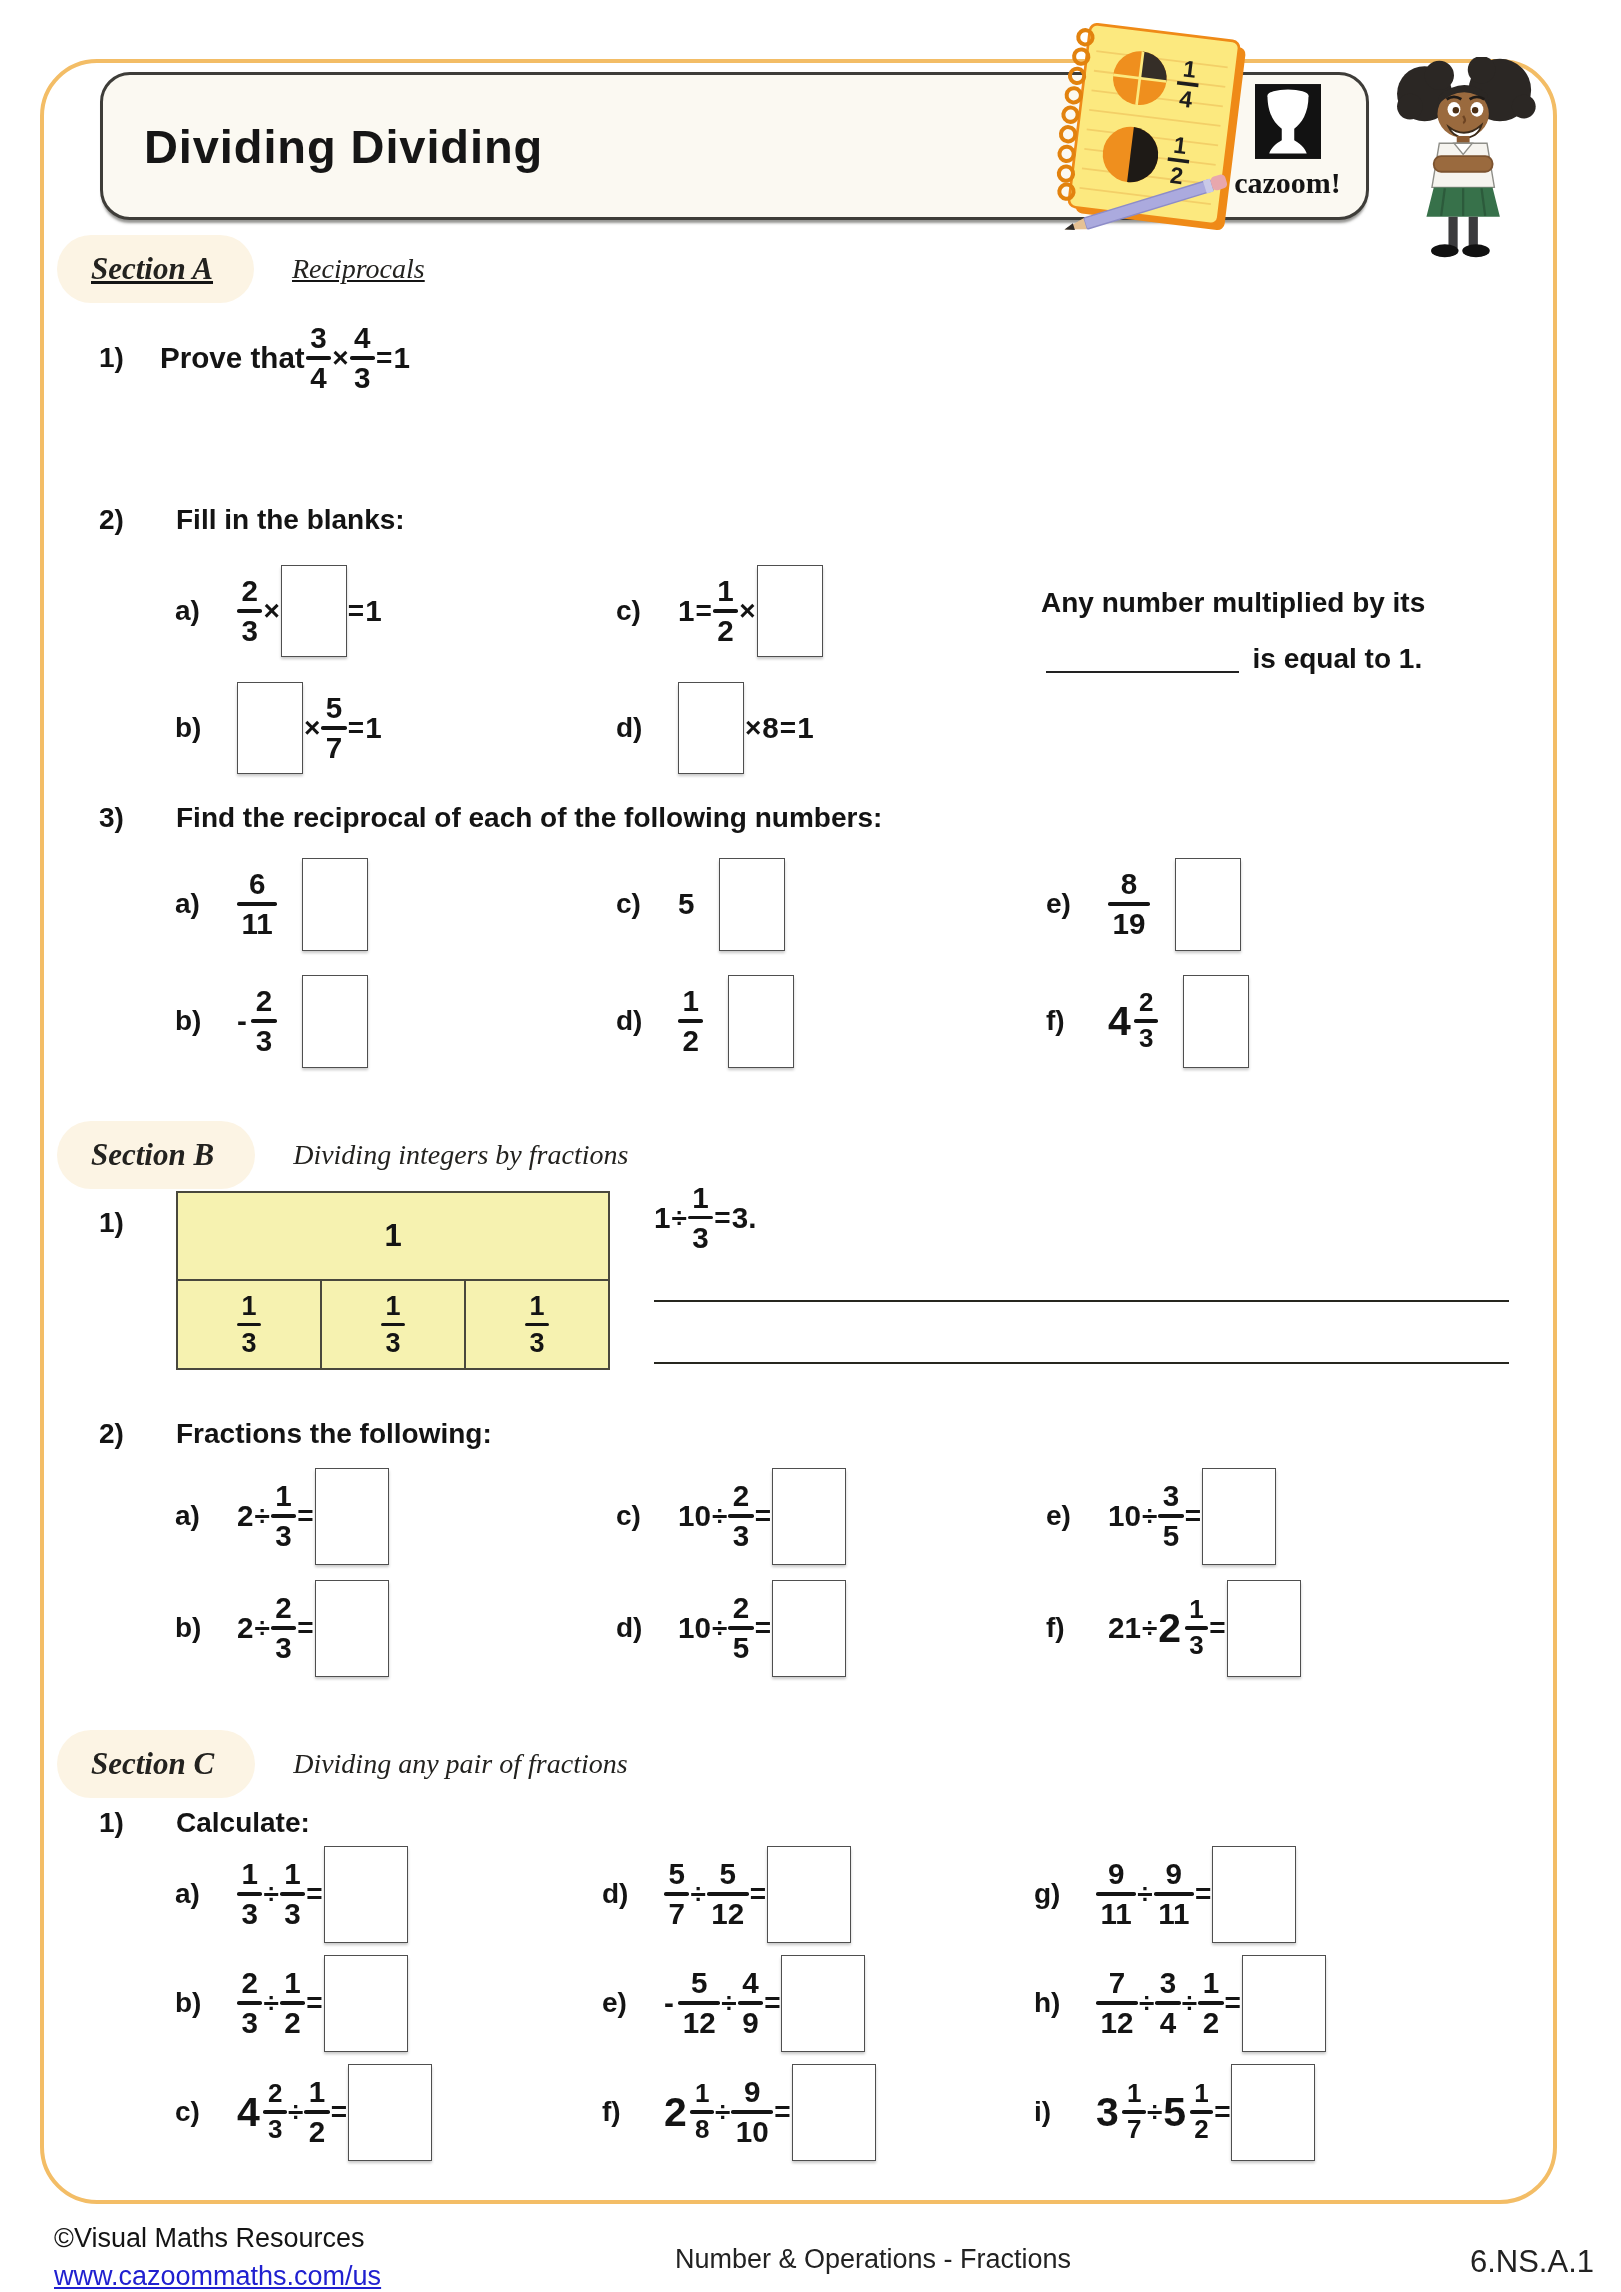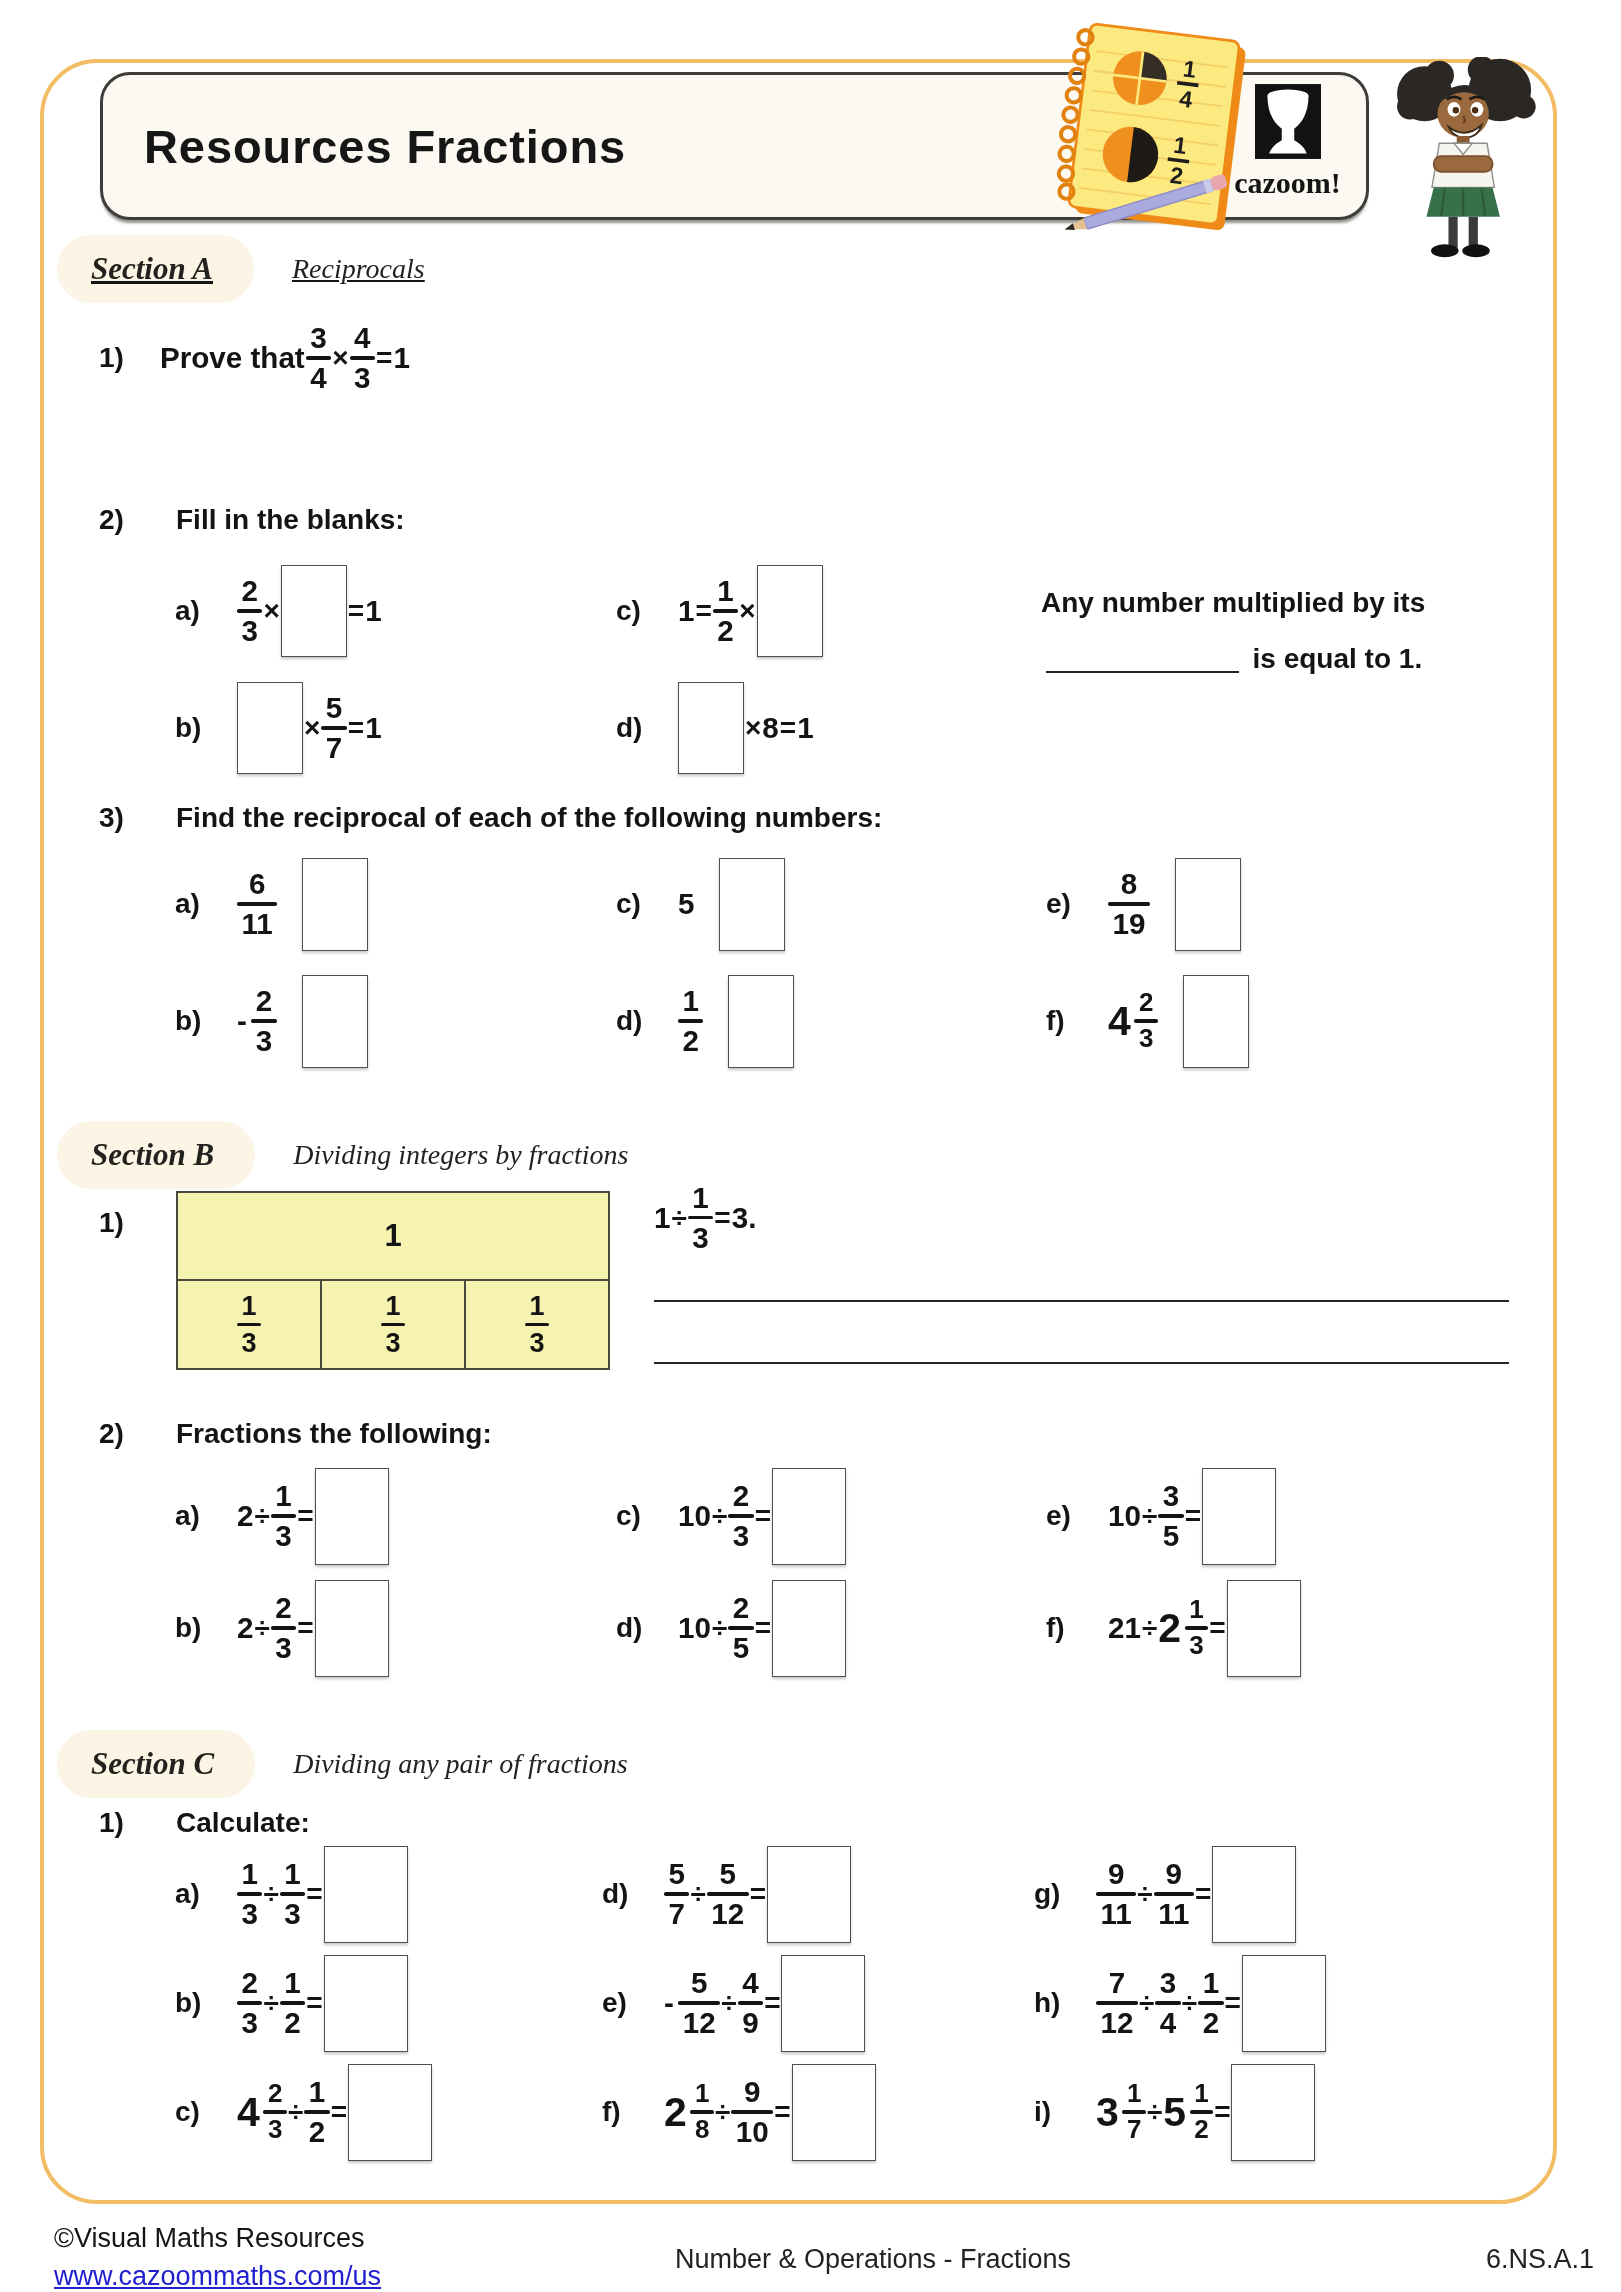--- a/index.html
+++ b/index.html
@@ -60,29 +60,29 @@
   .bm-row{display:flex;height:87px;}
   .bm-cell{flex:1;display:flex;align-items:center;justify-content:center;border-right:2.7px solid #49483d;}
   .bm-cell:last-child{border-right:none;}
   .bm-cell .fn,.bm-cell .fd{font-size:27px;}
 
   .answer-line{position:absolute;height:0;border-top:2.7px solid #26261f;}
 
   .footer-left{position:absolute;left:54px;top:2219px;font-size:27px;line-height:38px;}
   .footer-link{color:#2020d0;text-decoration:underline;font-size:27px;display:inline-block;cursor:pointer;}
   .footer-center{position:absolute;left:537px;top:2244px;width:672px;text-align:center;font-size:27px;color:#222;}
-  .footer-right{position:absolute;left:1424px;top:2244px;width:170px;text-align:right;font-size:27px;color:#222;}
+  .footer-right{position:absolute;left:1424px;top:2244px;width:170px;text-align:right;font-size:31px;color:#222;}
 </style>
 </head>
 <body>
 
 <div class="outer-frame"></div>
 
 <div class="header-box">
-  <div class="title">Resources Fractions</div>
+  <div class="title">Dividing Dividing</div>
 </div>
 
 <svg class="notepad" width="255" height="228" viewBox="0 0 285 255">
   <g transform="rotate(7 140 120)">
     <rect x="64" y="16" width="168" height="206" rx="8" fill="#ef8a17"></rect>
     <rect x="56" y="10" width="168" height="206" rx="8" fill="#fce97f" stroke="#ef8a17" stroke-width="3"></rect>
     <g stroke="#f3cf68" stroke-width="2">
       <line x1="66" y1="40" x2="214" y2="40"></line>
         <line x1="66" y1="62" x2="214" y2="62"></line>
       <line x1="66" y1="84" x2="214" y2="84"></line>

